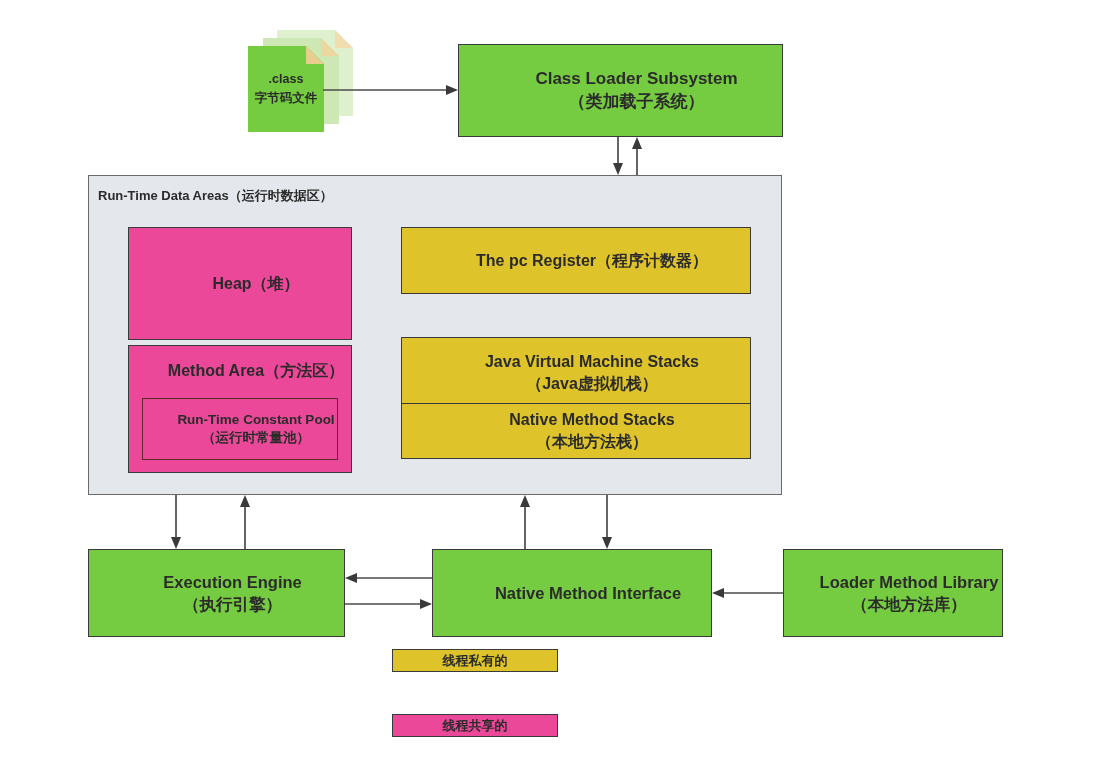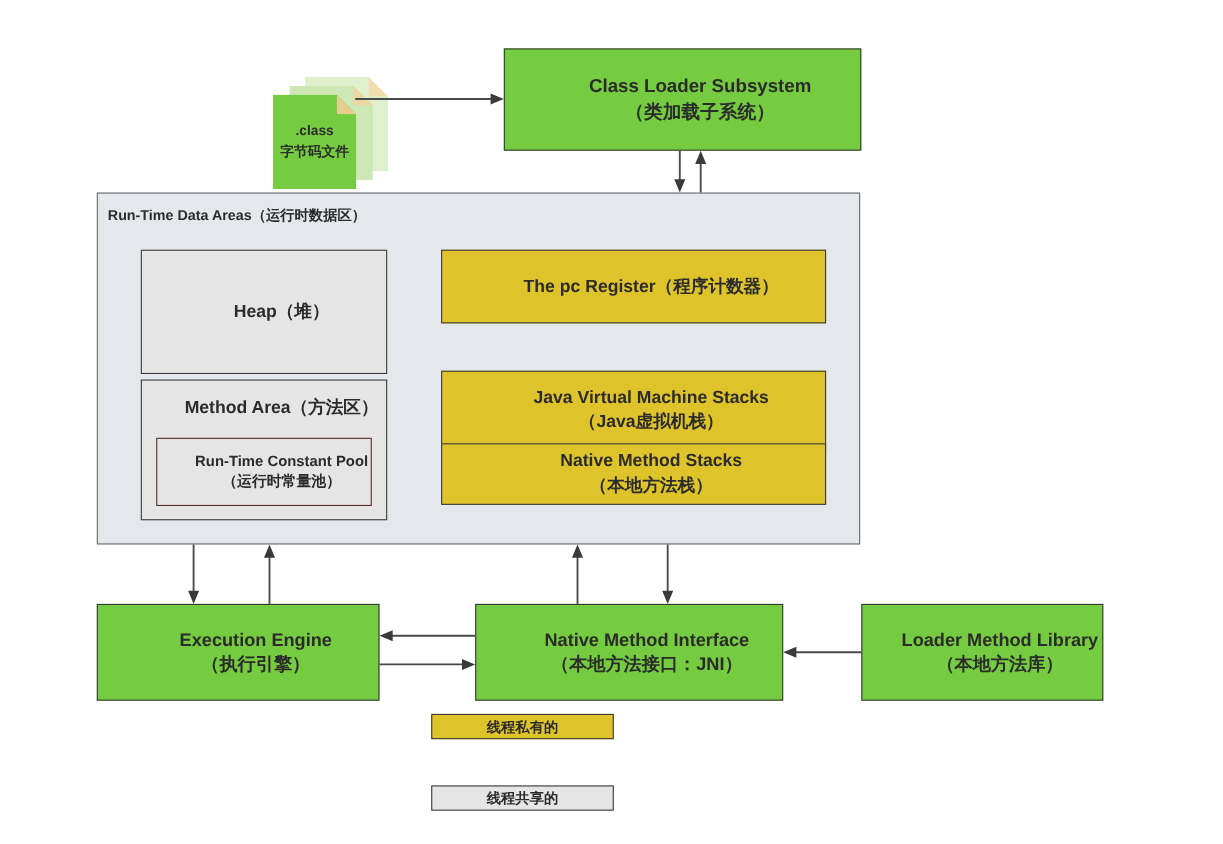--- a/index.html
+++ b/index.html
@@ -25,31 +25,30 @@
     flex-direction: column;
     align-items: center;
     justify-content: center;
     text-align: center;
     color: #2b2b2b;
     font-weight: bold;
     line-height: 1.35;
     padding-left: 32px;
   }
   .green  { background: #76CC40; }
-  .red    { background: #e5e5e5; }
+  .red    { background: #ec4899; }
   .yellow { background: #DFC32B; }
 
   
   #classfile-stack {
     position: absolute;
     left: 248px;
     top: 30px;
     width: 105px;
     height: 100px;
-    margin-top: 40px;
   }
   .sheet {
     position: absolute;
     width: 76px;
     height: 86px;
   }
   .sheet .body {
     position: absolute;
     inset: 0;
   }
@@ -192,21 +191,20 @@
     <span>（本地方法栈）</span>
   </div>
 
   <div class="box green" style="left:88px; top:549px; width:257px; height:88px; font-size:16.5px;">
     <span>Execution Engine</span>
     <span>（执行引擎）</span>
   </div>
 
   <div class="box green" style="left:432px; top:549px; width:280px; height:88px; font-size:16.5px;">
     <span>Native Method Interface</span>
-    <span>（本地方法接口：JNI）</span>
   </div>
 
   <div class="box green" style="left:783px; top:549px; width:220px; height:88px; font-size:16.5px;">
     <span>Loader Method Library</span>
     <span>（本地方法库）</span>
   </div>
 
   <div class="legend-box yellow" style="left:392px; top:649px; width:166px; height:23px;">
     <span>线程私有的</span>
   </div>

